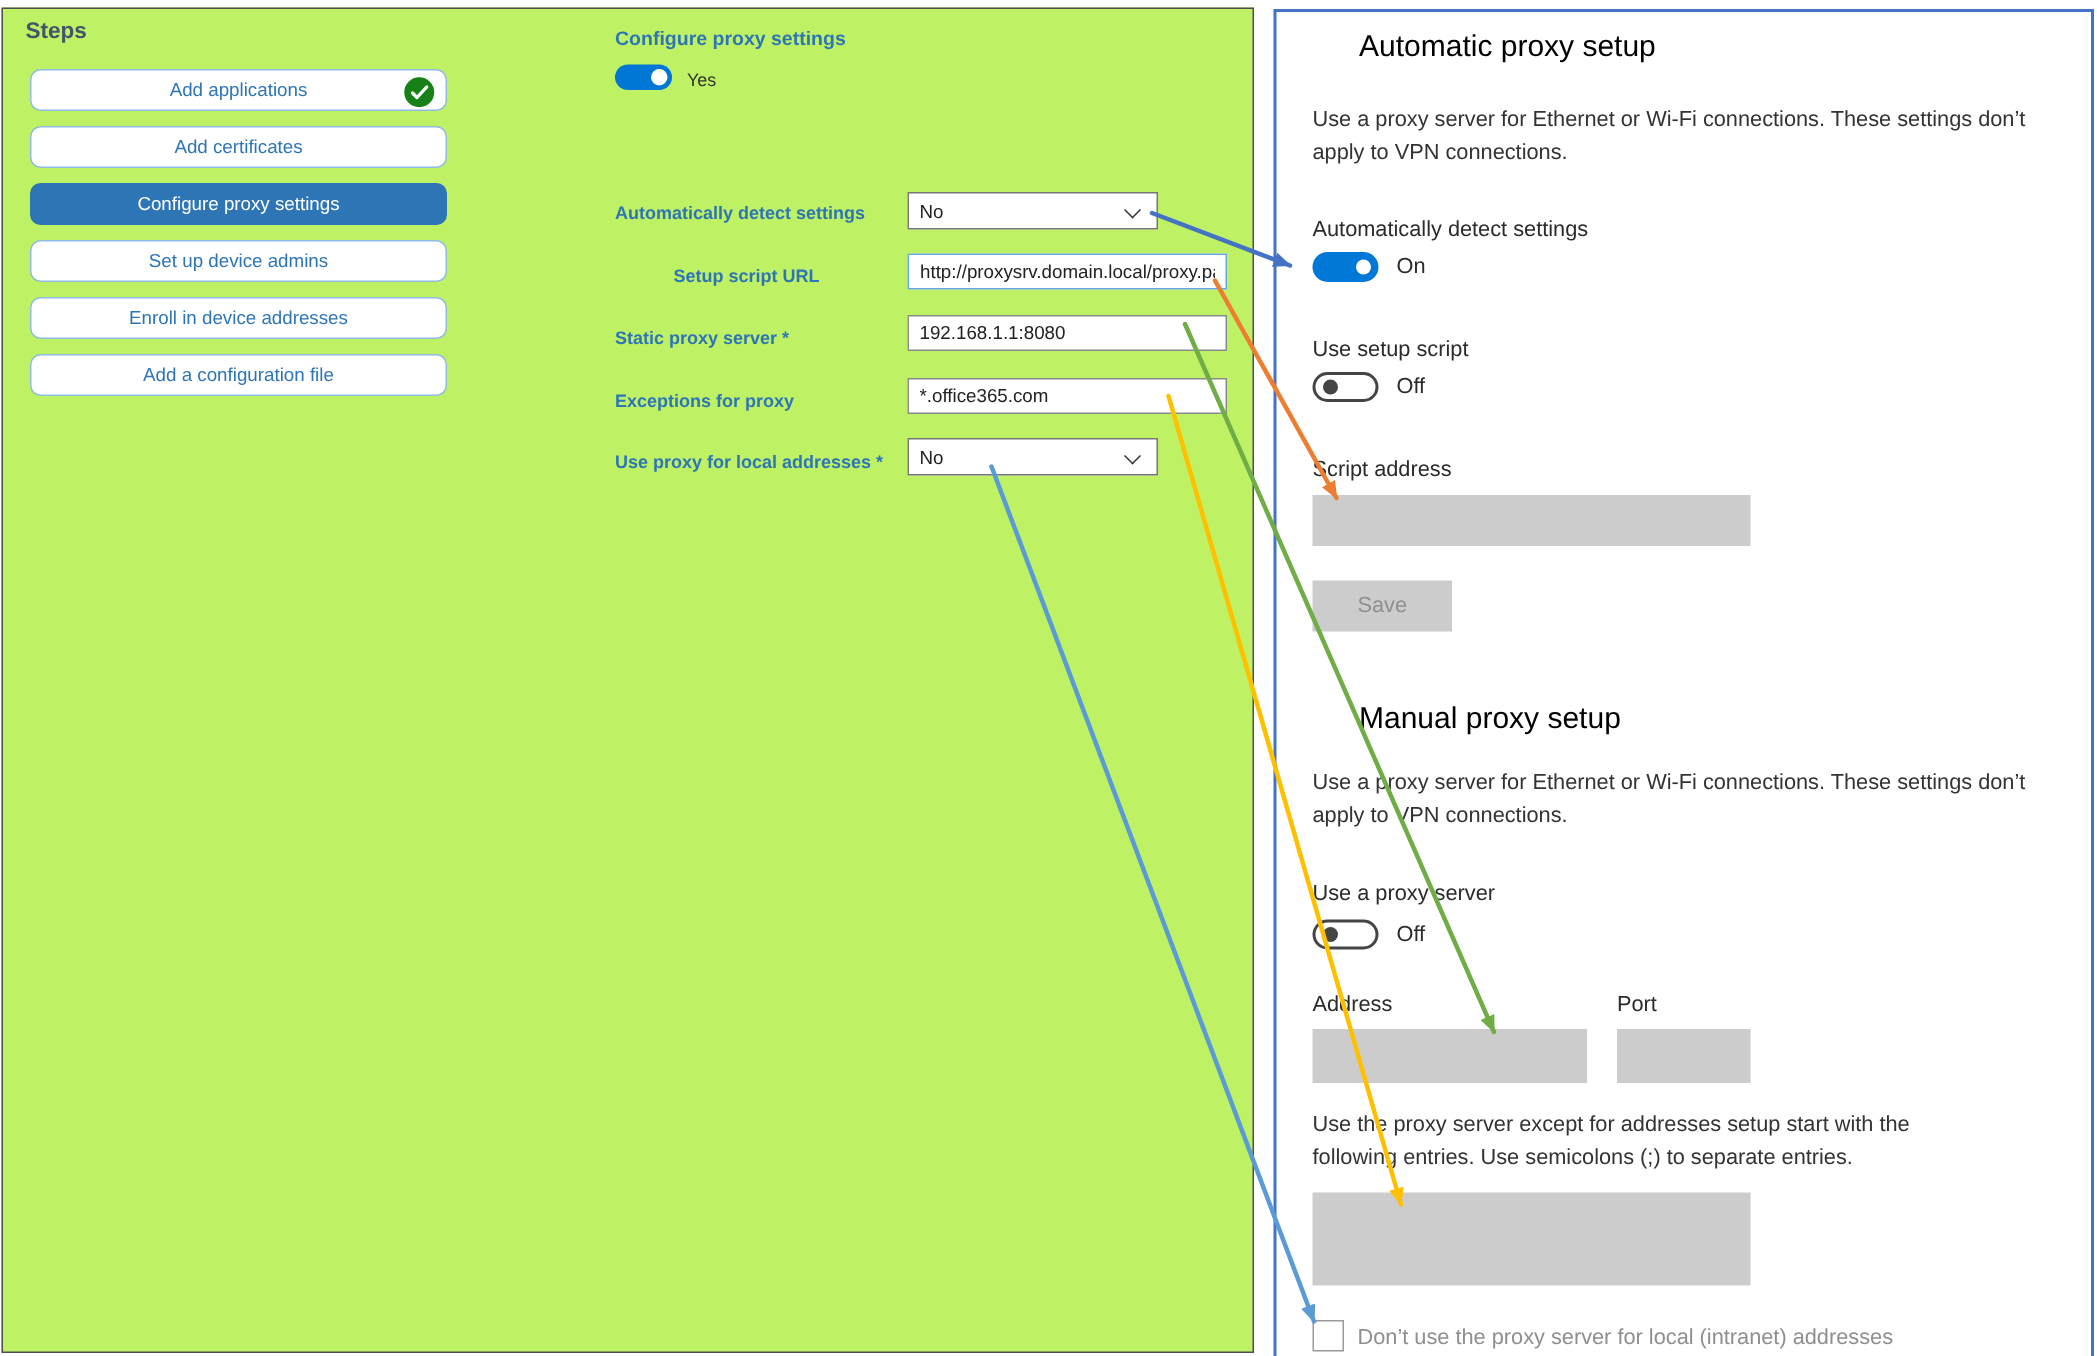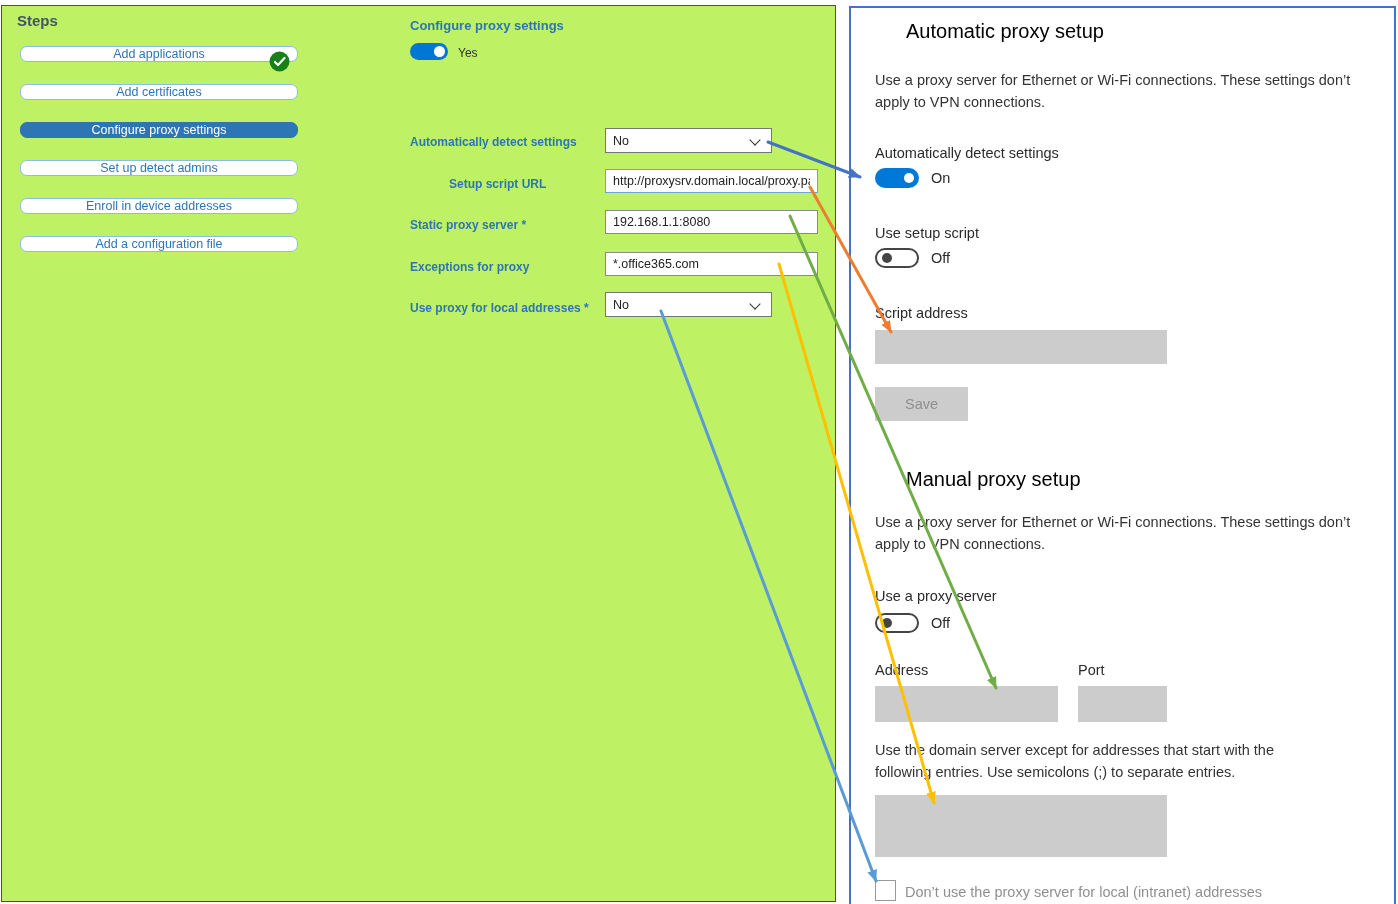--- a/index.html
+++ b/index.html
@@ -3,21 +3,21 @@
 <meta charset="utf-8">
 <style>
   * { margin:0; padding:0; box-sizing:border-box; }
   html,body { width:1398px; height:904px; background:#fff; overflow:hidden;
               font-family:"Liberation Sans", sans-serif; position:relative; }
 
   
   .app-window { position:absolute; left:1px; top:5px; width:835px; height:897px;
                 border:1px solid #4d4d4d; background:#bef264; }
   .steps-title { position:absolute; left:15px; top:6px; font-size:15px; font-weight:bold; color:#44546A; }
-  .step-btn { position:absolute; left:18px; width:278px; height:16px; border:1px solid #8FBCE6;
+  .step-btn { position:absolute; left:18px; width:278px; height:28px; border:1px solid #8FBCE6;
               border-radius:7px; background:#fff; color:#2E75B6; font-size:12.5px;
               display:flex; align-items:center; justify-content:center; cursor:pointer; }
   .step-btn.selected { background:#2E75B6; border-color:#2E75B6; color:#fff; }
   .check-badge { position:absolute; right:7px; top:4px; width:21px; height:21px; }
 
   
   .form-title { position:absolute; left:408px; top:12px; font-size:13px; font-weight:bold; color:#2E75B6; }
   .toggle-sm { position:absolute; left:408px; top:37px; width:38px; height:17px; border-radius:9px;
                background:#0077D4; cursor:pointer; }
   .toggle-sm .knob { position:absolute; right:3px; top:3px; width:11px; height:11px; border-radius:50%; background:#fff; }
@@ -71,21 +71,21 @@
       <path d="M6 11 l3 3 l6.5-7" stroke="#fff" stroke-width="2.2" fill="none" stroke-linecap="round" stroke-linejoin="round"></path>
     </svg>
   </div>
   <div class="step-btn" style="top:78px;">
     <span>Add certificates</span>
   </div>
   <div class="step-btn selected" style="top:116px;">
     <span>Configure proxy settings</span>
   </div>
   <div class="step-btn" style="top:154px;">
-    <span>Set up detect admins</span>
+    <span>Set up device admins</span>
   </div>
   <div class="step-btn" style="top:192px;">
     <span>Enroll in device addresses</span>
   </div>
   <div class="step-btn" style="top:230px;">
     <span>Add a configuration file</span>
   </div>
 
   <div class="form-title">Configure proxy settings</div>
   <div class="toggle-sm">
@@ -144,21 +144,21 @@
   <div class="toggle-lg off" style="top:605px;">
       <span class="knob"></span>
     </div>
   <div class="toggle-state" style="top:607px;">Off</div>
 
   <div class="sp-label" style="top:654px;">Address</div>
   <div class="sp-label" style="left:227px; top:654px;">Port</div>
   <div class="gray-input" style="left:24px; top:678px; width:183px; height:36px;"></div>
   <div class="gray-input" style="left:227px; top:678px; width:89px; height:36px;"></div>
 
-  <div class="sp-p" style="top:732px; width:440px;">Use the domain server except for addresses that start with the following entries. Use semicolons (;) to separate entries.</div>
+  <div class="sp-p" style="top:732px; width:440px;">Use the proxy server except for addresses setup start with the following entries. Use semicolons (;) to separate entries.</div>
   <div class="gray-input" style="left:24px; top:787px; width:292px; height:62px;"></div>
 
   <div class="cb-box" style="top:872px;"></div>
   <div class="cb-label" style="top:876px;">Don’t use the proxy server for local (intranet) addresses</div>
 </div>
 
 <svg id="arrows-svg">
     <defs>
       <marker id="ah0" markerUnits="userSpaceOnUse" markerWidth="13" markerHeight="11" refX="11" refY="5" orient="auto">
         <path d="M0,0 L12,5 L0,10 Z" fill="#4472C4"></path>

